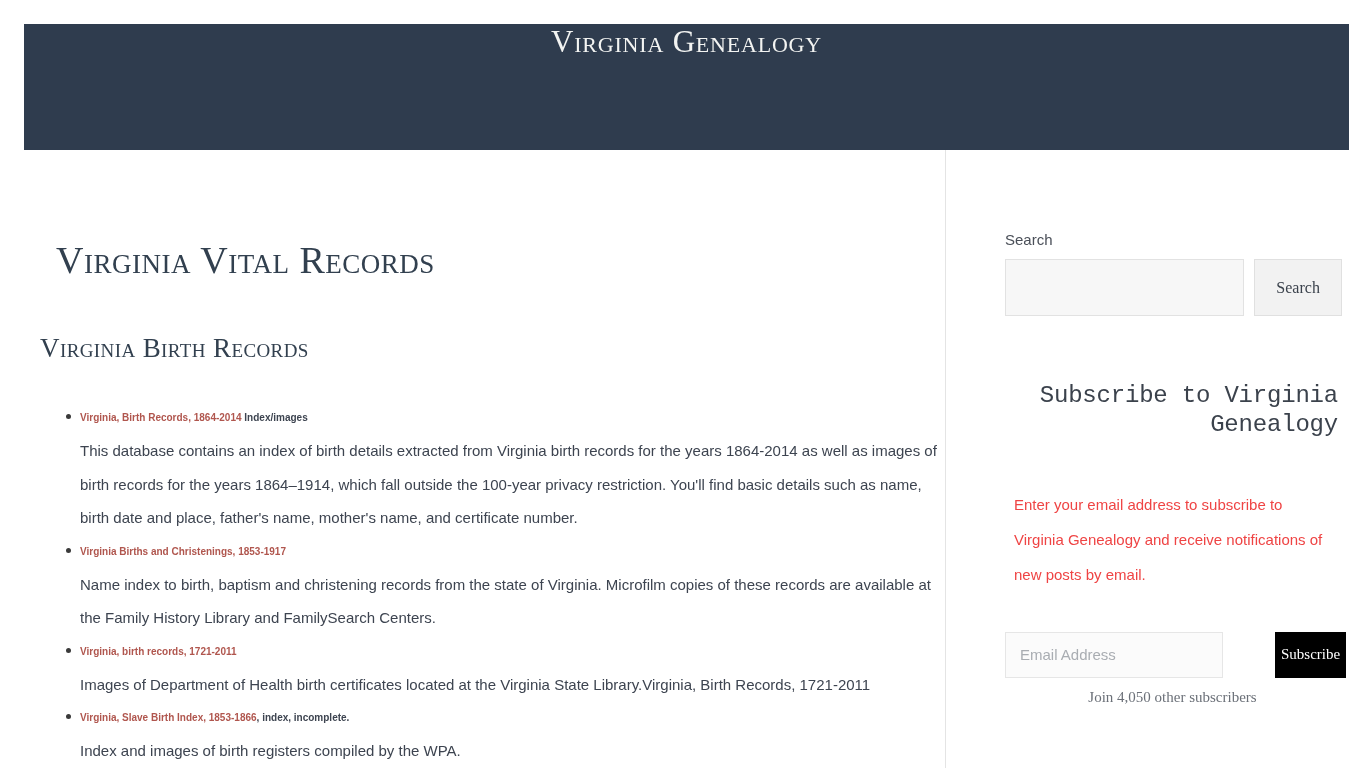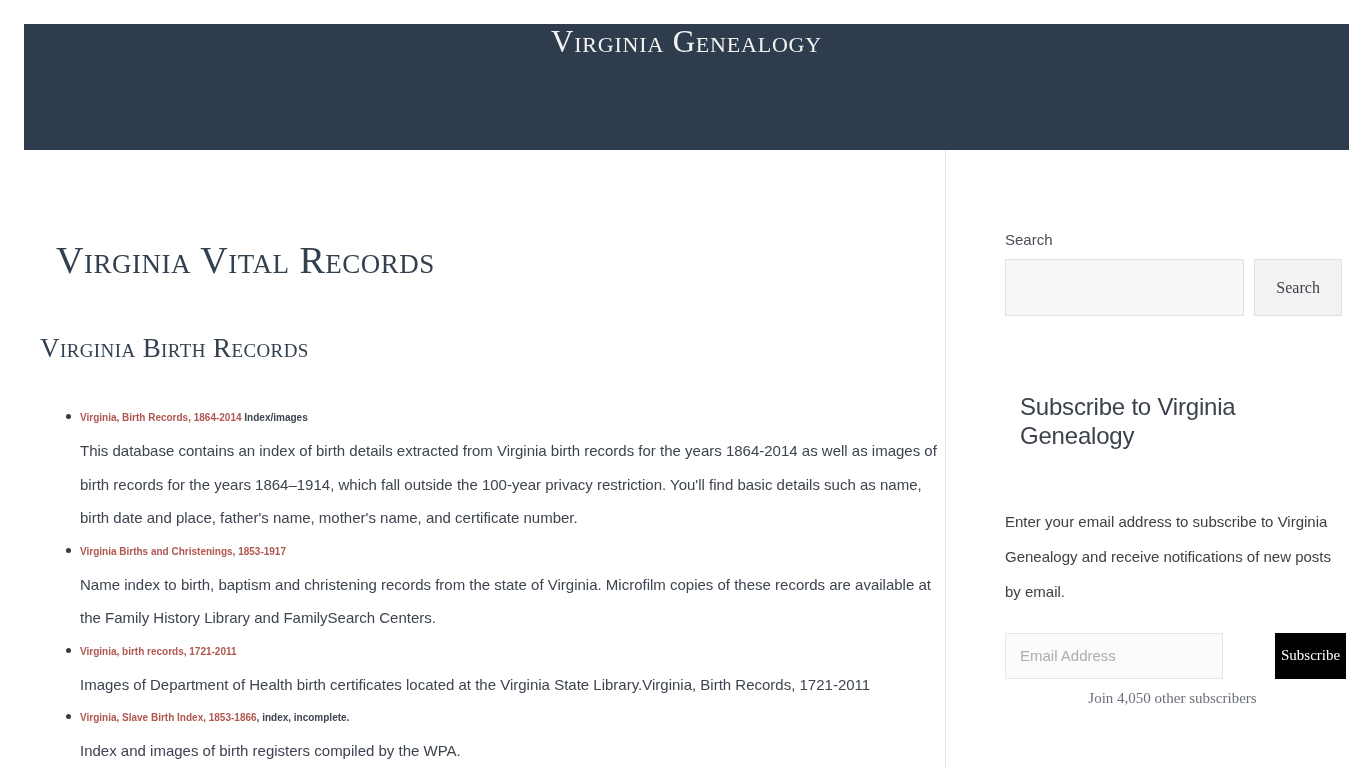--- a/index.html
+++ b/index.html
@@ -149,40 +149,41 @@
     height: 57px;
     margin-left: 10px;
     border: 1px solid #e0e0e0;
     background: #f2f2f2;
     font-family: "Liberation Serif", serif;
     font-size: 16px;
     color: #3b424c;
     cursor: pointer;
   }
   .subscribe-title {
-    font-family: Liberation Sans, sans-serif;
+    font-family: Liberation Mono, monospace;
     font-weight: 400;
     font-size: 24px;
     color: #3b424c;
-    margin: 15px;
+    margin: 4px;
     padding-top: 62px;
     line-height: 1.2;
     letter-spacing: -0.2px;
+    text-align: right;
   }
   .subscribe-desc {
     font-size: 15px;
     line-height: 35px;
-    color: #404040;
-    margin: 0;
+    color: #ef4444;
+    margin: 9px;
     padding-top: 38px;
     max-width: 340px;
   }
   .subscribe-row {
     display: flex;
-    margin-top: 24px;
+    margin-top: 40px;
     gap: 48px;
   }
   .email-input {
     width: 218px;
     height: 46px;
     border: 1px solid #e6e6e6;
     background: #fbfbfb;
     font-family: "Liberation Sans", sans-serif;
     font-size: 15px;
     color: #3d4450;

